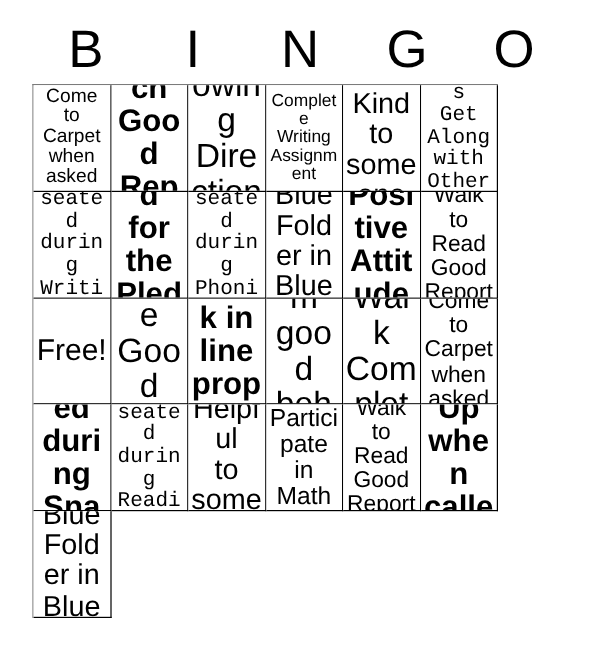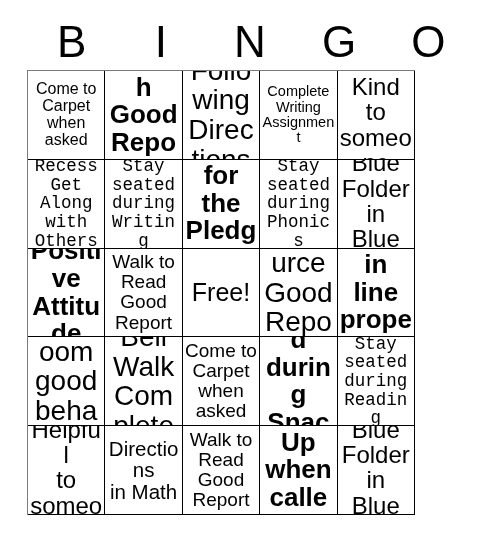--- a/index.html
+++ b/index.html
@@ -44,21 +44,21 @@
   }
 
   
   #bingo-grid {
     position: absolute;
     left: 27px;
     top: 70px;
     width: 388px;
     height: 445px;
     display: grid;
-    grid-template-columns: repeat(5, 1fr);
+    grid-template-columns: repeat(6, 1fr);
     grid-template-rows: repeat(5, 1fr);
     border-top: 1px solid #7b7b7b;
     border-left: 1px solid #7b7b7b;
     box-sizing: border-box;
     background: #ffffff;
   }
 
   .bingo-cell {
     border-right: 1px solid #000000;
     border-bottom: 1px solid #000000;
@@ -209,21 +209,21 @@
 during
 Reading</span>
       </div>
 
     <div class="bingo-cell">
         <span class="cell-text fs-18">Helpful
 to
 someone</span>
       </div>
     <div class="bingo-cell">
-        <span class="cell-text fs-15">Directions
+        <span class="cell-text fs-15">Participate
 in Math</span>
       </div>
     <div class="bingo-cell">
         <span class="cell-text fs-14">Walk to
 Read
 Good
 Report</span>
       </div>
     <div class="bingo-cell">
         <span class="cell-text fs-20">Line Up

